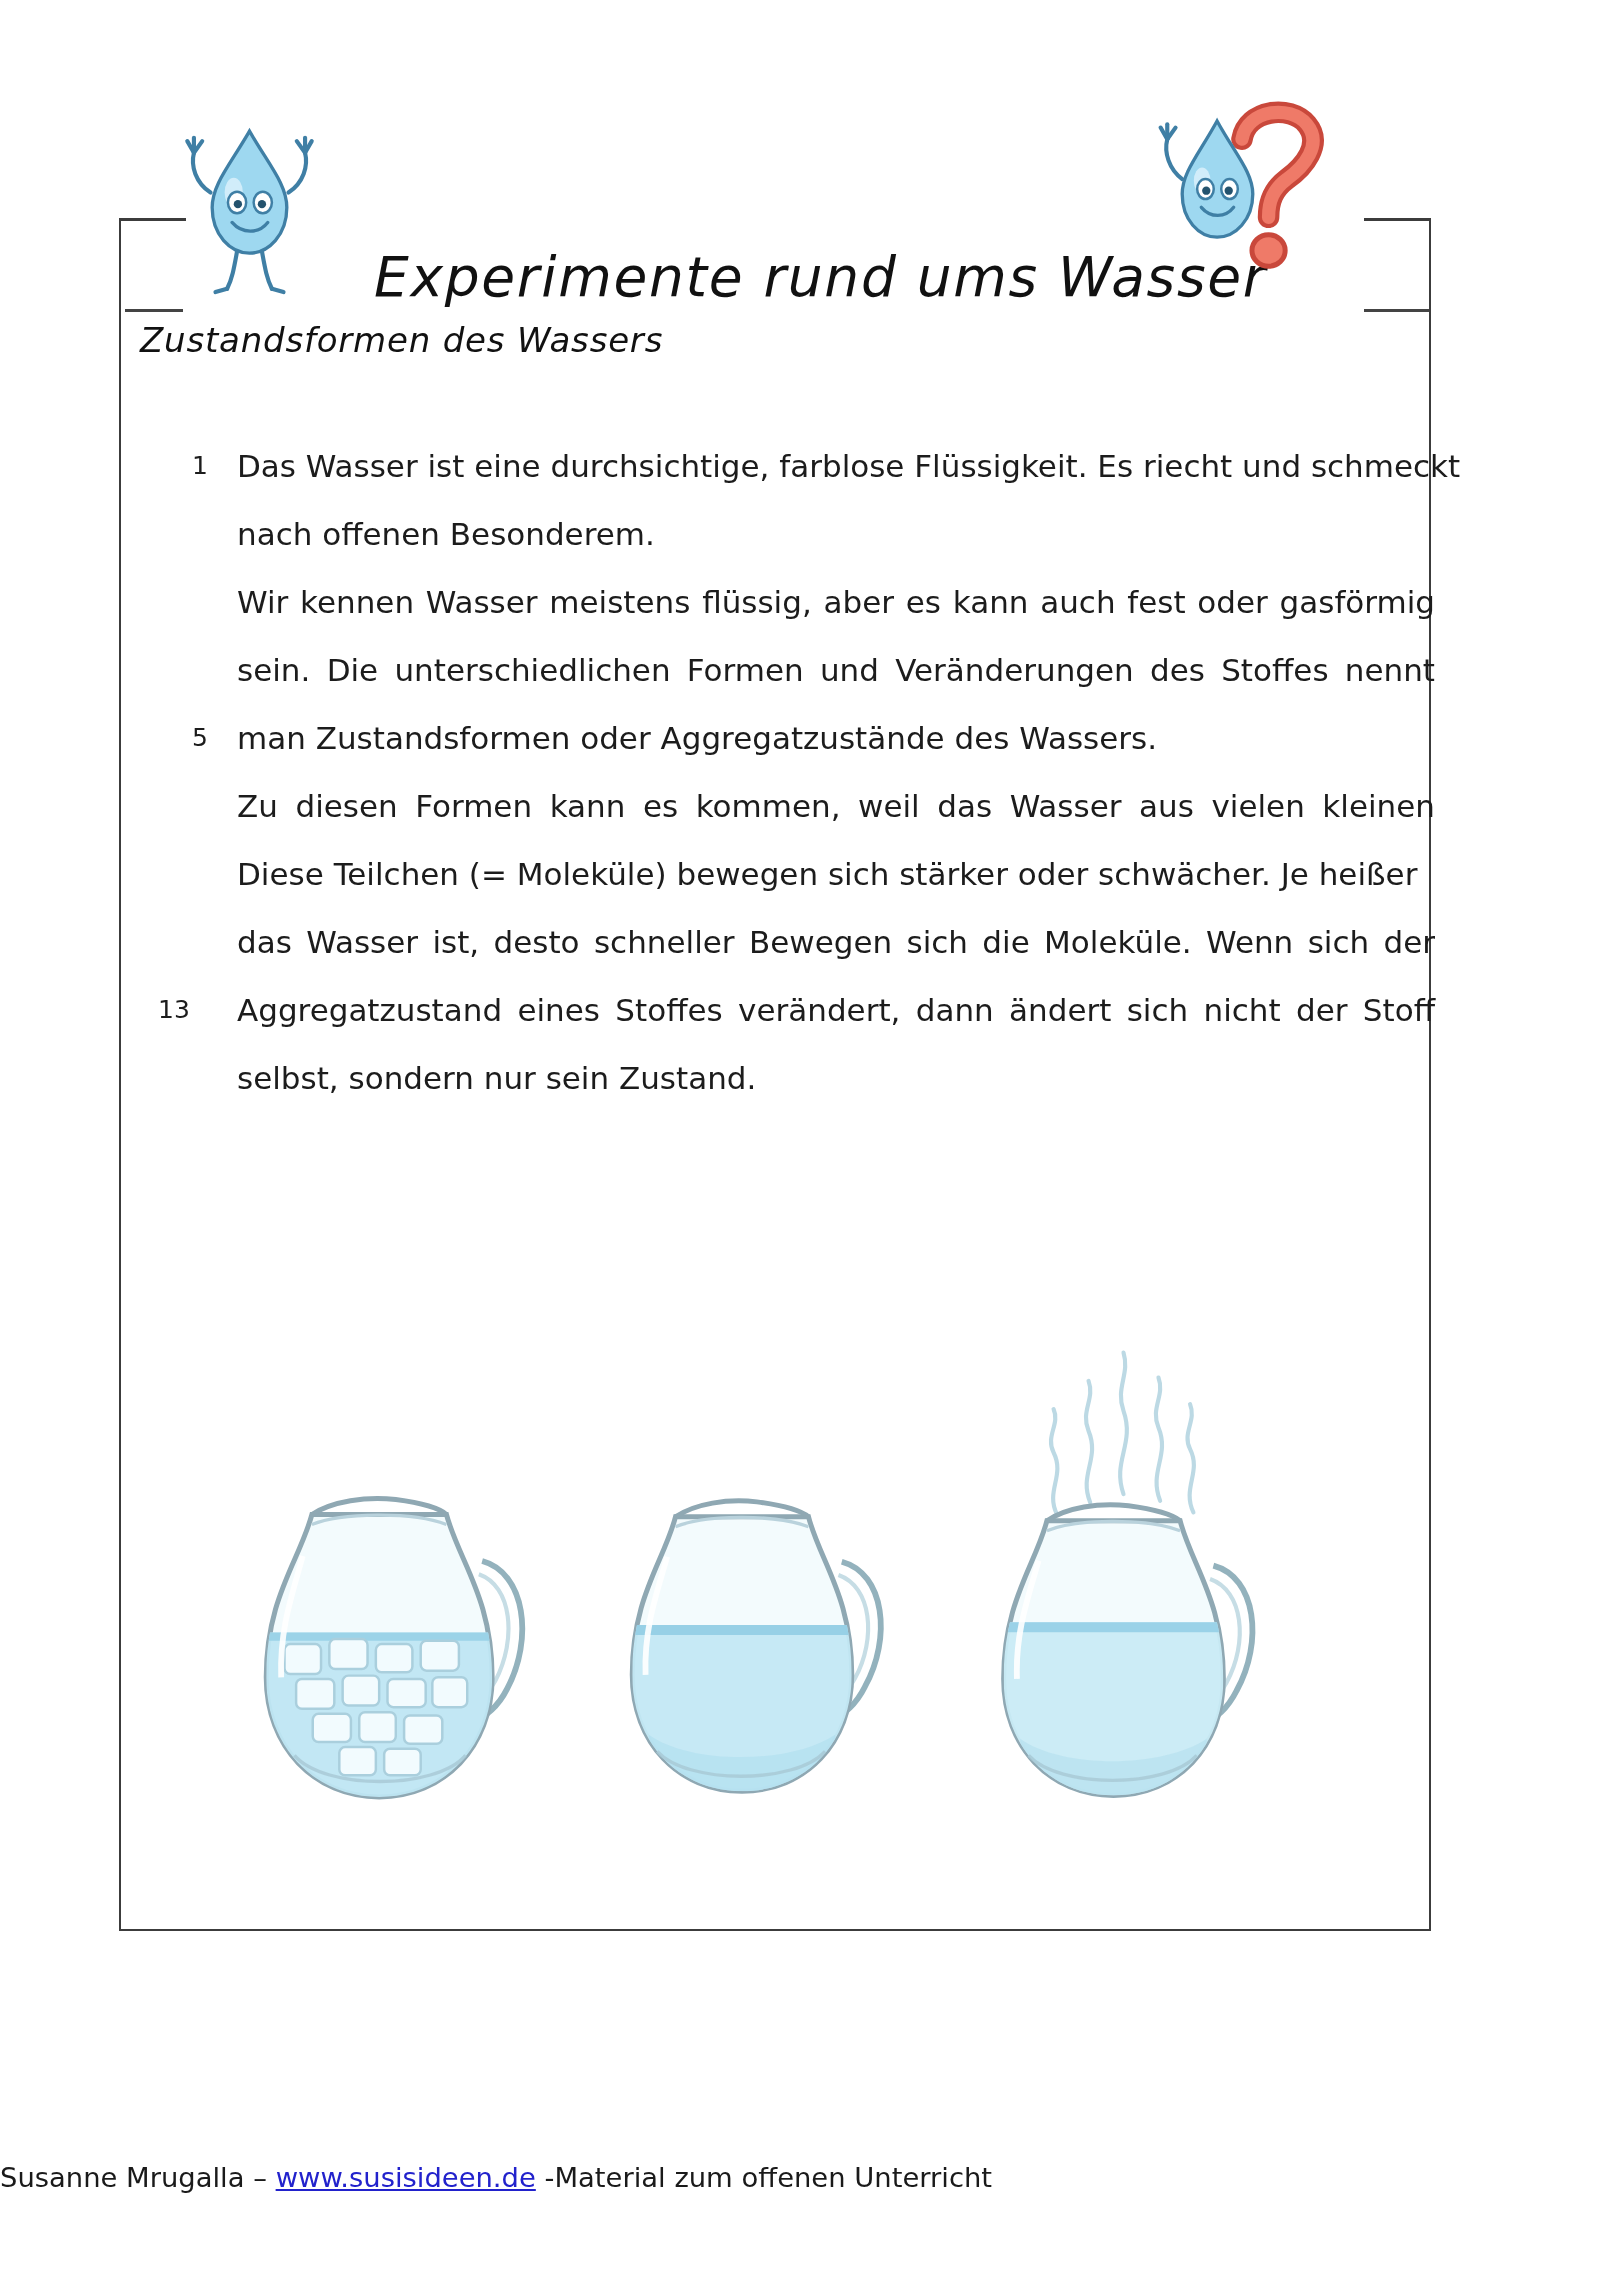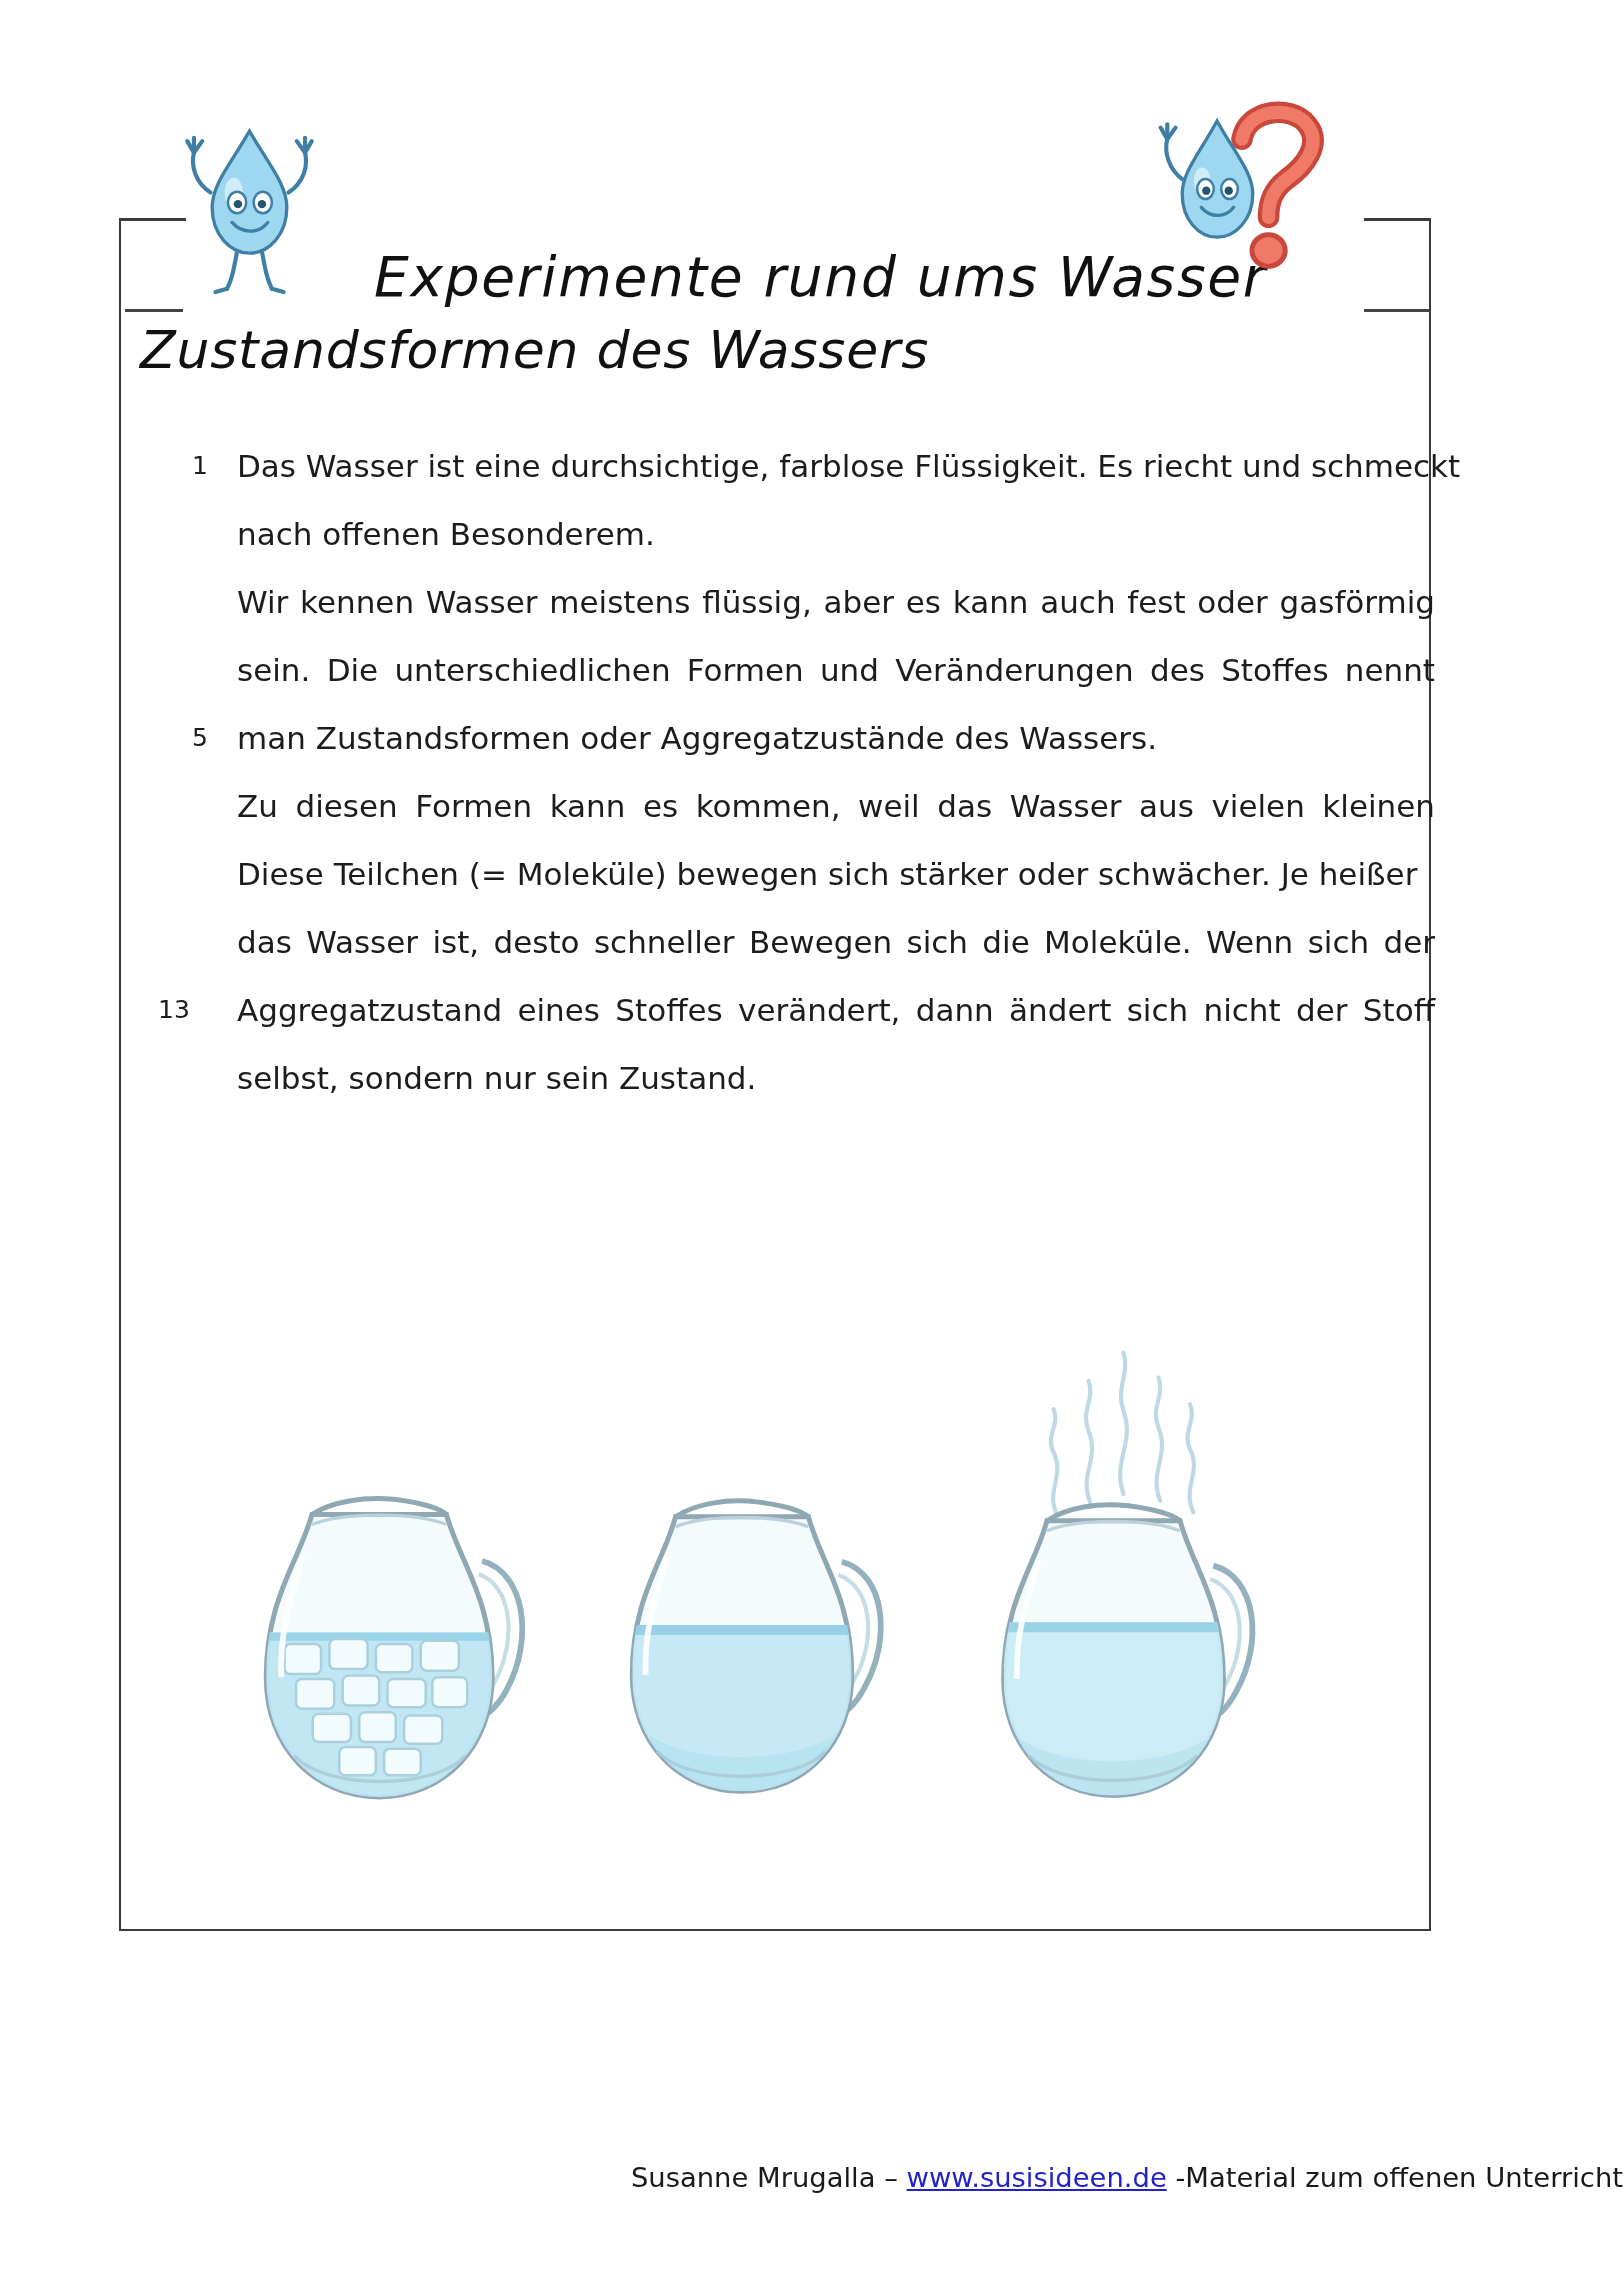--- a/index.html
+++ b/index.html
@@ -87,21 +87,21 @@
     width: 67px;
     height: 2.5px;
     background: #3c3c3c;
   }
 
   
   .worksheet-title {
     position: absolute;
     left: 140px;
     top: 320px;
-    font-size: 52px;
+    font-size: 34px;
     font-style: italic;
     letter-spacing: 0.8px;
     color: #111;
     font-family: "DejaVu Sans", sans-serif;
     white-space: nowrap;
   }
 
   
   .text-block {
     position: absolute;
@@ -145,21 +145,21 @@
   .jug-wrap {
     position: absolute;
   }
 
   
   .footer {
     position: absolute;
     left: 0;
     top: 2162px;
     width: 1623px;
-    text-align: right;
+    text-align: left;
     font-size: 27.4px;
     color: #1a1a1a;
     font-family: "DejaVu Sans", sans-serif;
   }
   .footer a {
     color: #2222cc;
     text-decoration: underline;
   }
   .footer span { white-space: pre; }
 </style>

